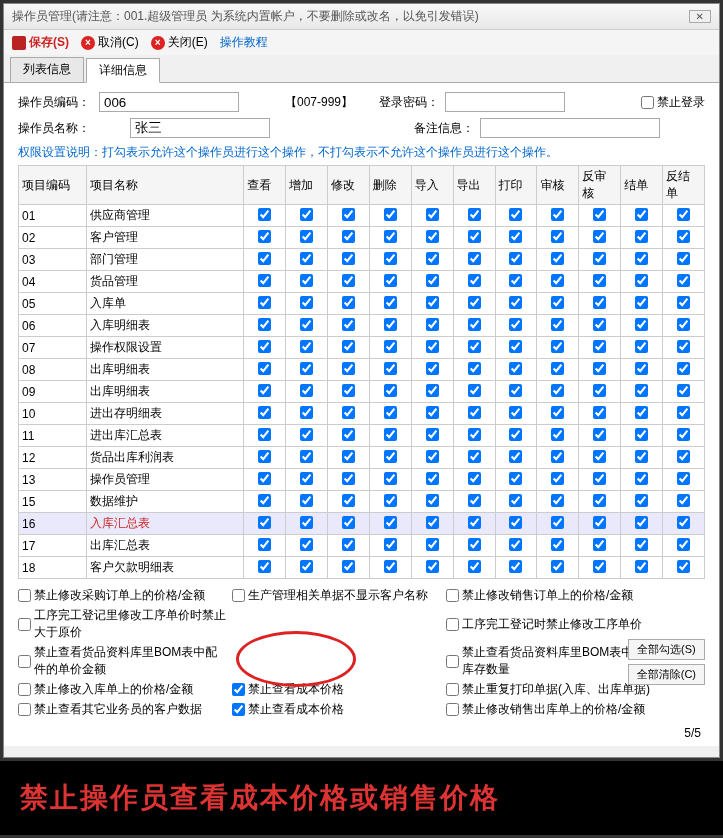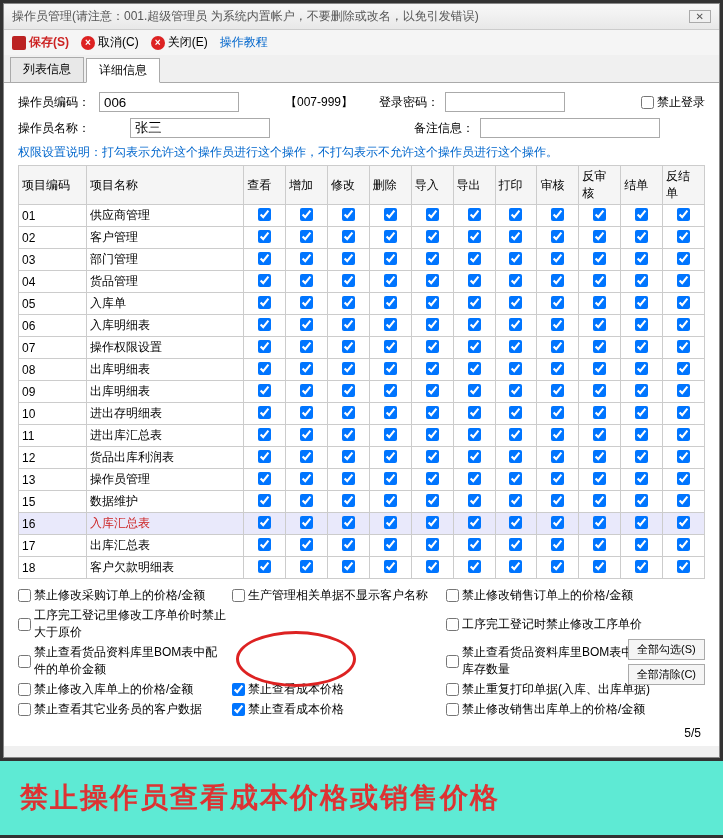--- a/index.html
+++ b/index.html
@@ -29,21 +29,21 @@
 .perm-table tbody tr.hl td:nth-child(2) { color: #c22; }
 .col-id { width: 52px; }
 .col-name { width: 120px; }
 .checks-area { margin-top: 8px; display: grid; grid-template-columns: 210px 210px 230px; gap: 3px 4px; position: relative; }
 .chk-item { display: flex; align-items: center; gap: 3px; font-size: 12px; }
 .chk-item input { margin: 0; }
 .side-btns { position: absolute; right: 0; top: 52px; display: flex; flex-direction: column; gap: 4px; }
 .side-btn { border: 1px solid #aaa; background: #f5f5f5; padding: 2px 8px; cursor: pointer; font-size: 11px; }
 .page-ind { position: absolute; right: 18px; bottom: 6px; font-size: 12px; }
 .red-circle { position: absolute; border: 3px solid #d22; border-radius: 50%; width: 120px; height: 56px; pointer-events: none; }
-.bottom-caption { color: #d33; font-size: 28px; padding: 18px 20px; background: #5eead4; font-weight: bold; letter-spacing: 2px; }
+.bottom-caption { color: #d33; font-size: 28px; padding: 18px 20px; background: #000000; font-weight: bold; letter-spacing: 2px; }
 input[type=checkbox] { width: 13px; height: 13px; }
 </style>
 </head>
 <body>
 
 <div class="window">
   <div class="titlebar">
     <span>操作员管理(请注意：001.超级管理员 为系统内置帐户，不要删除或改名，以免引发错误)</span>
     <span class="close-x">✕</span>
   </div>

